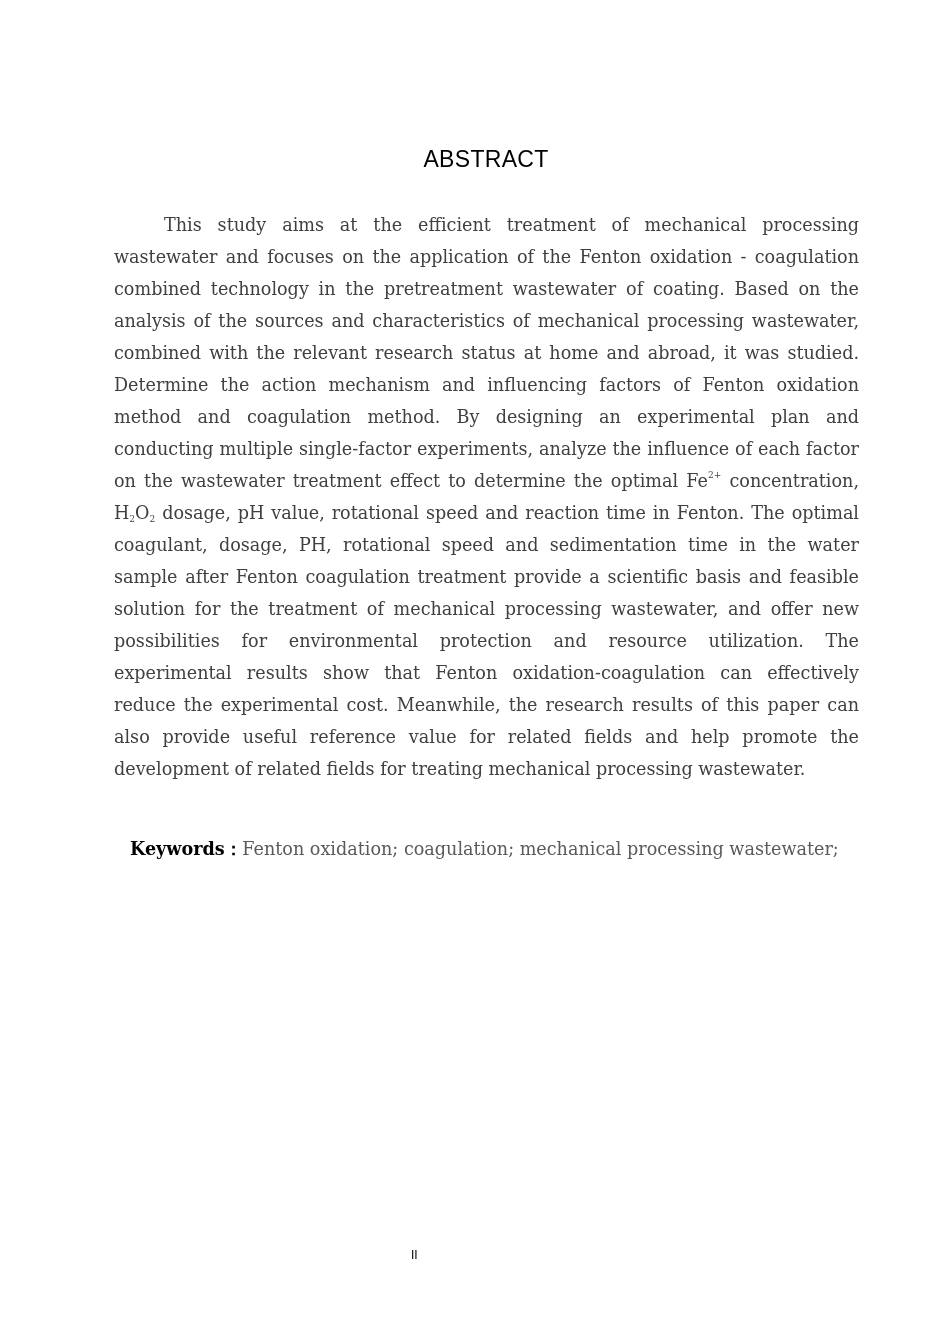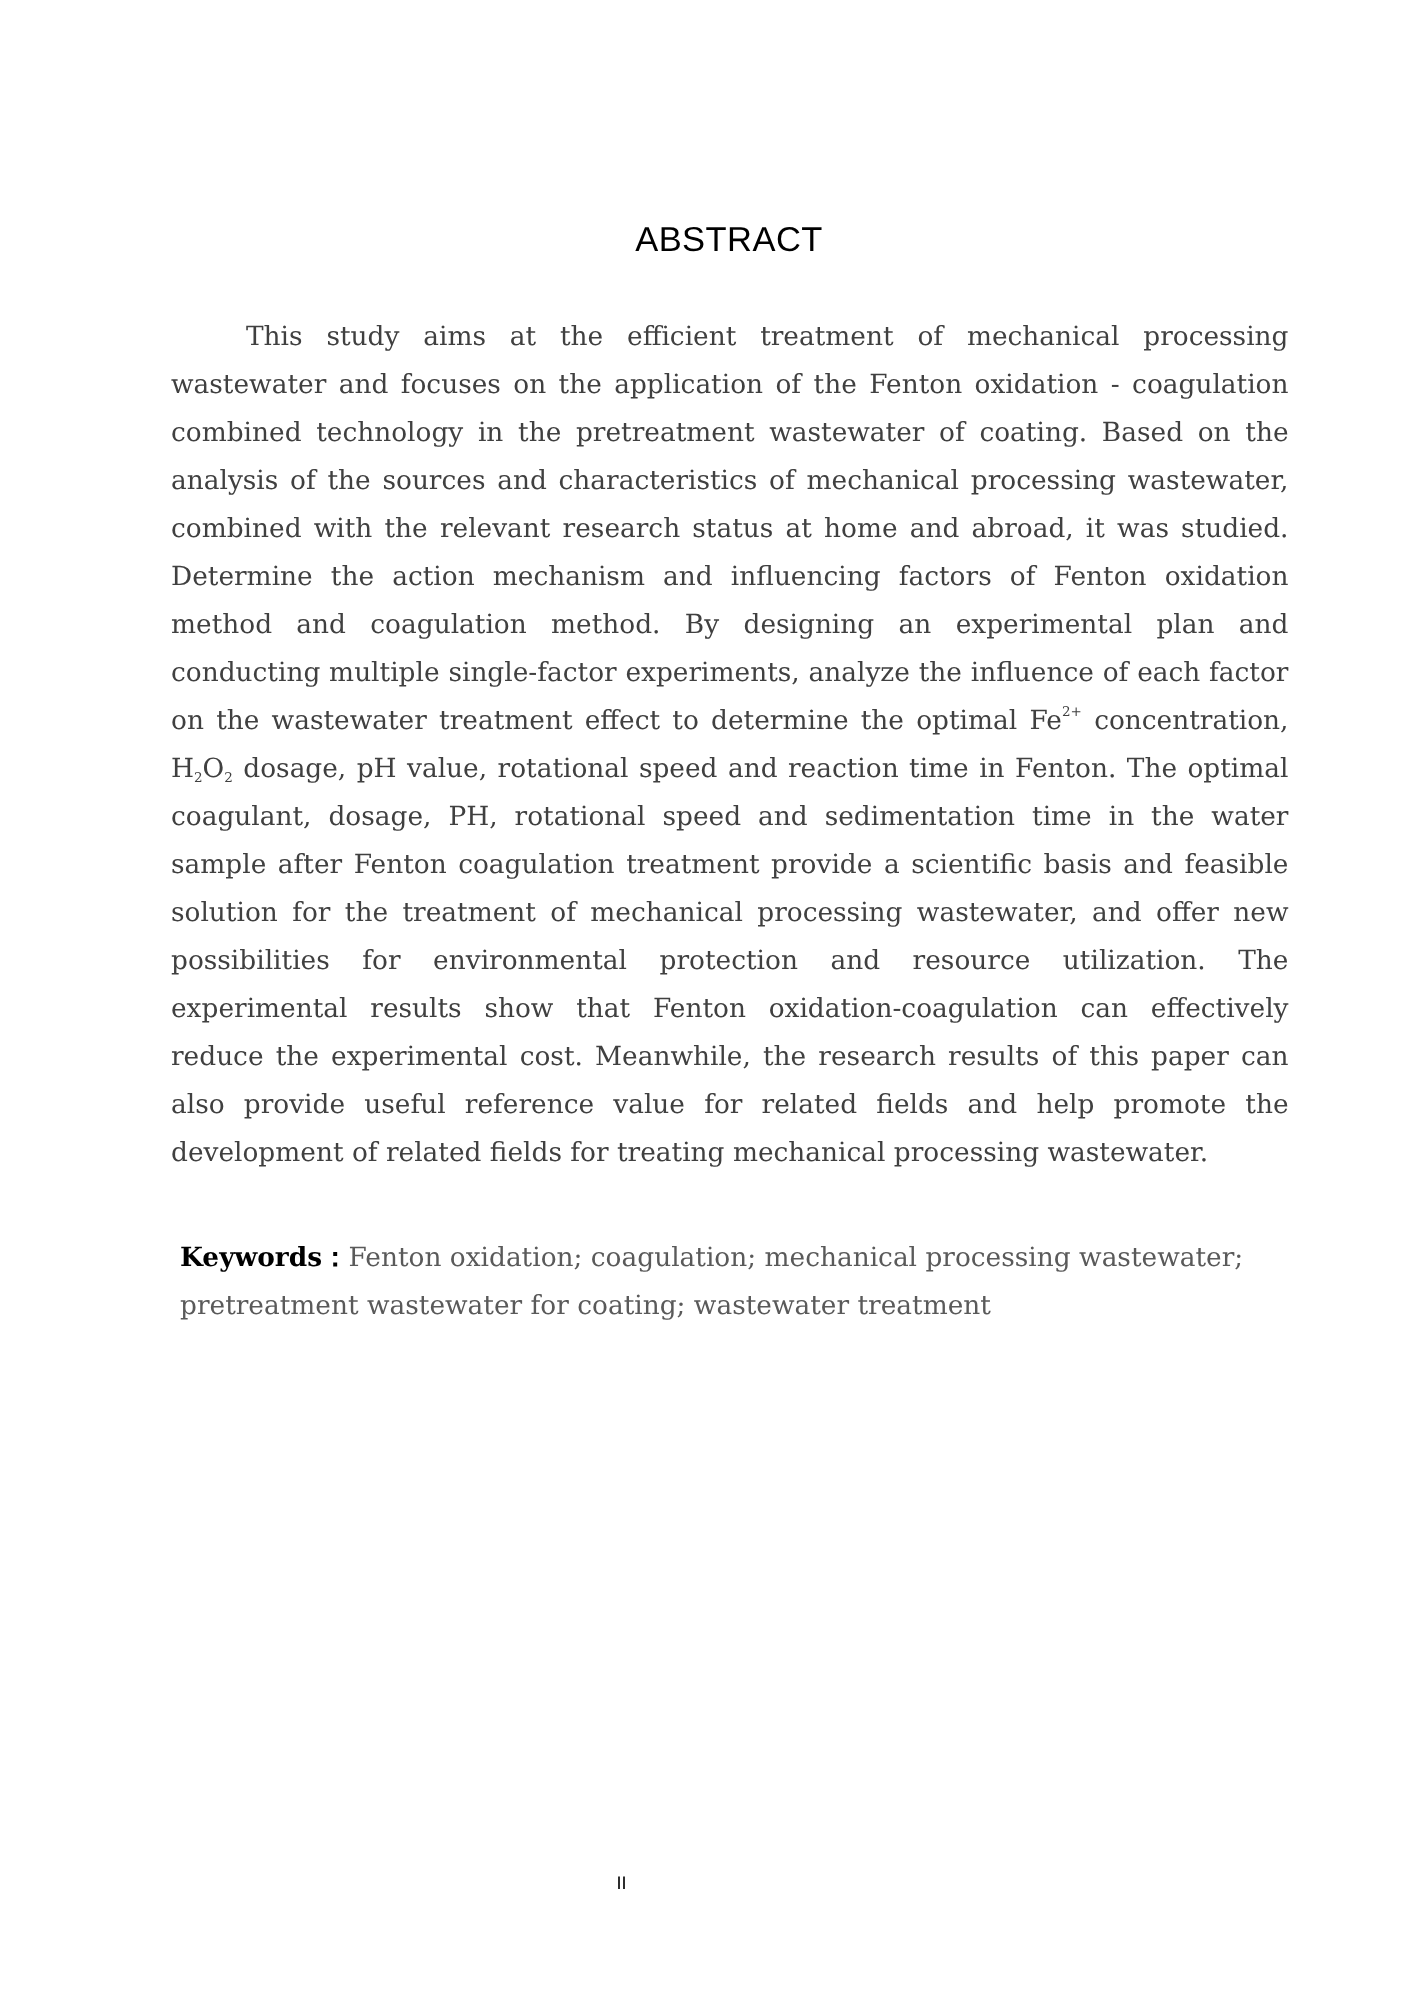--- a/index.html
+++ b/index.html
@@ -15,35 +15,34 @@
     font-family: "DejaVu Serif", serif; font-size: 17.6px; line-height: 32px;
     color: #404040; text-align: justify; margin: 0;
   }
   .indent { display: inline-block; width: 50px; }
   sub, sup { font-size: 9px; line-height: 0; }
   sup { vertical-align: 9px; }
   sub { vertical-align: -3px; }
   .keywords {
     position: absolute; left: 114px; top: 817px; width: 745px;
     font-family: "DejaVu Serif", serif; font-size: 17.6px; line-height: 32px;
-    color: #5a5a5a; margin: 6px;
+    color: #5a5a5a; margin: 16px;
   }
   .kw-label { color: #000; font-weight: bold; }
   .page-number {
     position: absolute; top: 1248px; left: 371px;
     font-family: "Liberation Sans", sans-serif; font-size: 12px; color: #000; margin-left: 40px;
   }
 </style>
 </head>
 <body>
 
 <div class="page">
   <div class="title">ABSTRACT</div>
 
   <p class="body-text"><span class="indent"></span><span>This study aims at the efficient treatment of mechanical processing wastewater and focuses on the application of the Fenton oxidation - coagulation combined technology in the pretreatment wastewater of coating. Based on the analysis of the sources and characteristics of mechanical processing wastewater, combined with the relevant research status at home and abroad, it was studied. Determine the action mechanism and influencing factors of Fenton oxidation method and coagulation method. By designing an experimental plan and conducting multiple single-factor experiments, analyze the influence of each factor on the wastewater treatment effect to determine the optimal Fe</span><sup>2+</sup><span> concentration, H</span><sub>2</sub><span>O</span><sub>2</sub><span>  dosage, pH value, rotational speed and reaction time in Fenton. The optimal coagulant, dosage, PH, rotational speed and sedimentation time in the water sample after Fenton coagulation treatment provide a scientific basis and feasible solution for the treatment of mechanical processing wastewater, and offer new possibilities for environmental protection and resource utilization. The experimental results show that Fenton oxidation-coagulation can effectively reduce the experimental cost. Meanwhile, the research results of this paper can also provide useful reference value for related fields and help promote the development of related fields for treating mechanical processing wastewater.</span></p>
 
   <div class="keywords">
     <span class="kw-label">Keywords：</span><span>Fenton oxidation; coagulation; mechanical processing wastewater;</span><br>
-    <span>pretreatment wastewater for coating; wastewater treatment</span>
   </div>
 
   <div class="page-number">II</div>
 </div>
 
 </body></html>

